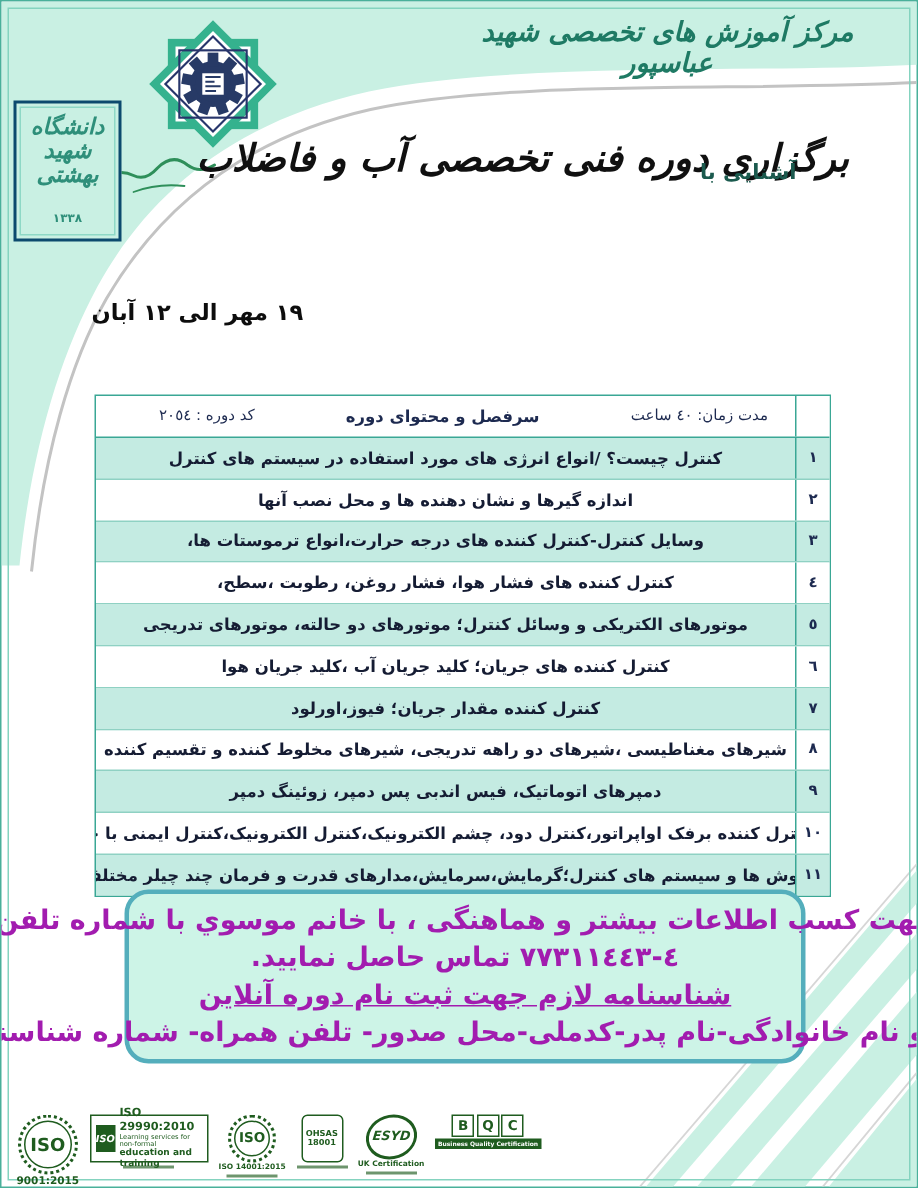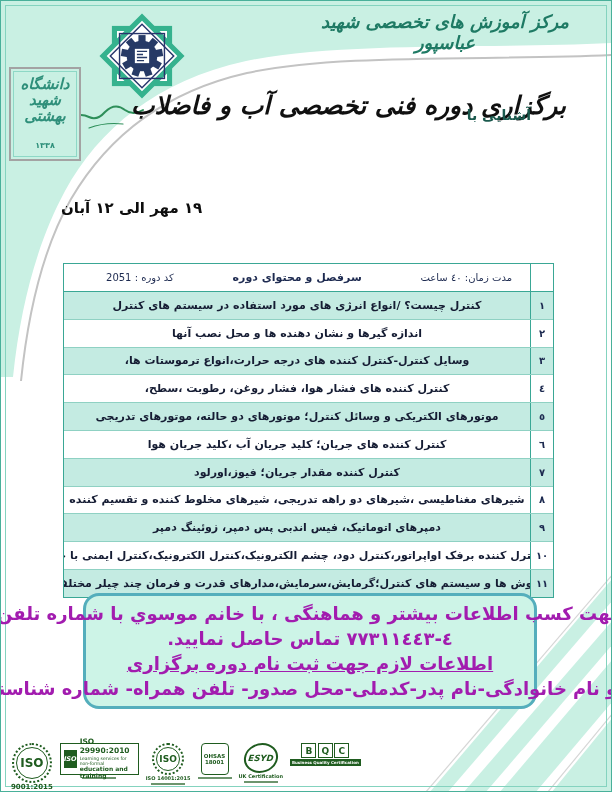--- a/index.html
+++ b/index.html
@@ -23,21 +23,21 @@
   .date-range{top:198px;left:60px;width:500px;text-align:left;font-size:15px;font-weight:bold;
     color:#0d0d0d;direction:rtl;}
   .days{top:236px;left:60px;width:500px;text-align:center;font-size:15px;font-weight:bold;
     color:#0d0d0d;direction:rtl;margin-top:25px;}
 
   
   .star-logo{top:4px;left:88px;width:106px;height:102px;}
   .logo-signature{top:100px;left:58px;width:90px;height:32px;}
 
   
-  .uni-logo{top:66px;left:8px;width:68px;height:90px;border:2px solid #a3a3a3;outline:1px solid #8ed8c6;
+  .uni-logo{top:66px;left:8px;width:68px;height:90px;border:2px solid #0c4a6e;outline:1px solid #8ed8c6;
     outline-offset:-5px;background:#c9f0e3;display:flex;flex-direction:column;align-items:center;
     justify-content:center;line-height:1.05;}
   .uni-logo .u-line{font-size:15px;font-weight:bold;font-style:italic;color:#2e8f7a;direction:rtl;}
   .uni-logo .u-year{font-size:8px;font-weight:bold;color:#2e8f7a;margin-top:18px;}
 
   
   .course-table{top:262px;left:62px;width:489px;border:1px solid #3aa795;direction:rtl;background:#fff;}
   .thead{display:flex;height:27px;align-items:center;background:#ffffff;border-bottom:1px solid #3aa795;}
   .thead .num-cell{width:22px;align-self:stretch;border-left:1px solid #3aa795;}
   .thead .head-main{flex:1;display:flex;align-items:center;justify-content:space-between;
@@ -151,21 +151,21 @@
 
   <div class="abs date-range">١٩ مهر الی ١٢ آبان</div>
   <div class="abs days">دوشنبه و چهارشنبه ها</div>
 
   <div class="abs course-table">
     <div class="thead">
       <div class="num-cell"></div>
       <div class="head-main">
         <span class="h-duration">مدت زمان: ٤٠ ساعت</span>
         <span class="h-title">سرفصل و محتوای دوره</span>
-        <span class="h-code">کد دوره : 2051</span>
+        <span class="h-code">کد دوره : ٢٠٥٤</span>
       </div>
     </div>
     <div class="trow mint">
       <div class="num-cell">١</div>
       <div class="row-text">کنترل چیست؟ /انواع انرژی های مورد استفاده در سیستم های کنترل</div>
     </div>
     <div class="trow white">
       <div class="num-cell">٢</div>
       <div class="row-text">اندازه گیرها و نشان دهنده ها و محل نصب آنها</div>
     </div>
@@ -203,21 +203,21 @@
     </div>
     <div class="trow mint">
       <div class="num-cell">١١</div>
       <div class="row-text">روش ها و سیستم های کنترل؛گرمایش،سرمایش،مدارهای قدرت و فرمان چند چیلر مختلف</div>
     </div>
   </div>
 
   <div class="abs info-box">
     <span class="i-line">جهت کسب اطلاعات بیشتر و هماهنگی ، با خانم موسوي با شماره تلفن</span>
     <span class="i-line">٤-٧٧٣١١٤٤٣ تماس حاصل نمایید.</span>
-    <span class="i-line i-underline">اطلاعات لازم جهت ثبت نام دوره برگزاری</span>
+    <span class="i-line i-underline">شناسنامه لازم جهت ثبت نام دوره آنلاین</span>
     <span class="i-line">نام و نام خانوادگی-نام پدر-کدملی-محل صدور- تلفن همراه- شماره شناسنامه</span>
   </div>
 
   <div class="abs logos-row">
     <div class="logo-item">
       <div class="iso-circle iso9001">
         <div class="iso-inner">ISO</div>
       </div>
       <span class="logo-sub">9001:2015</span>
 

